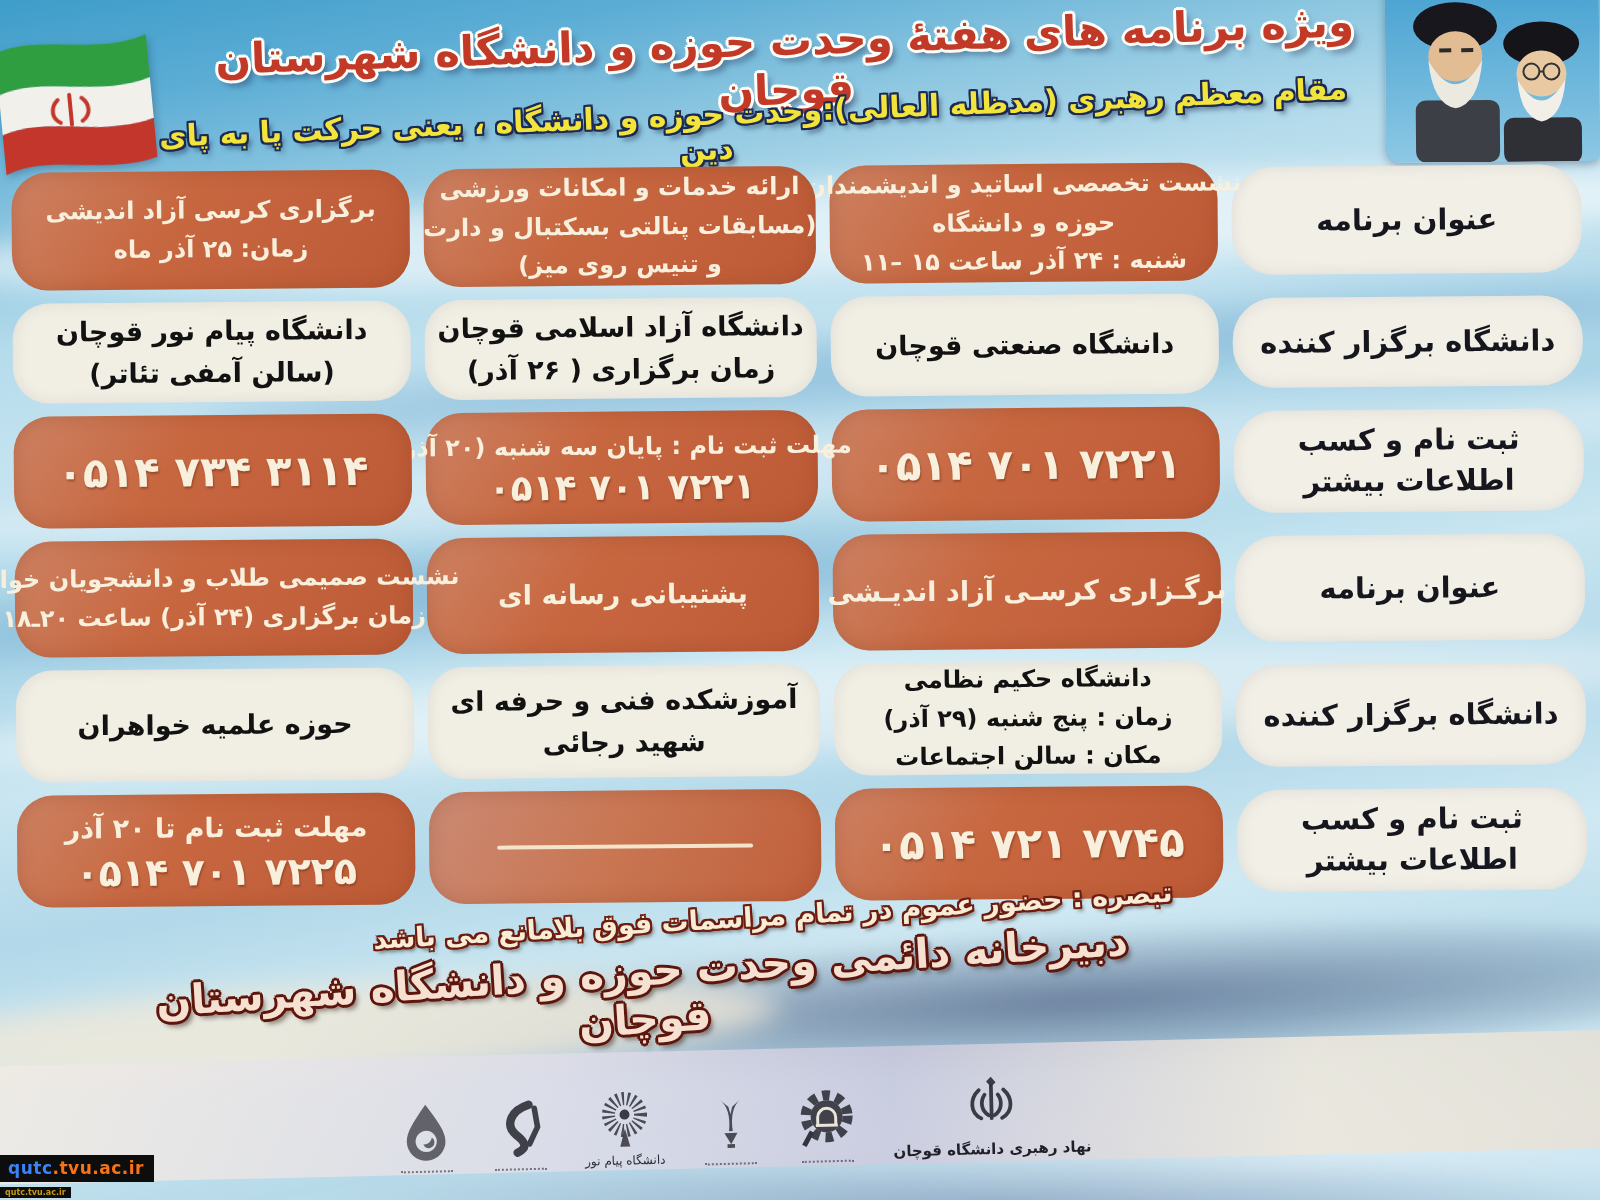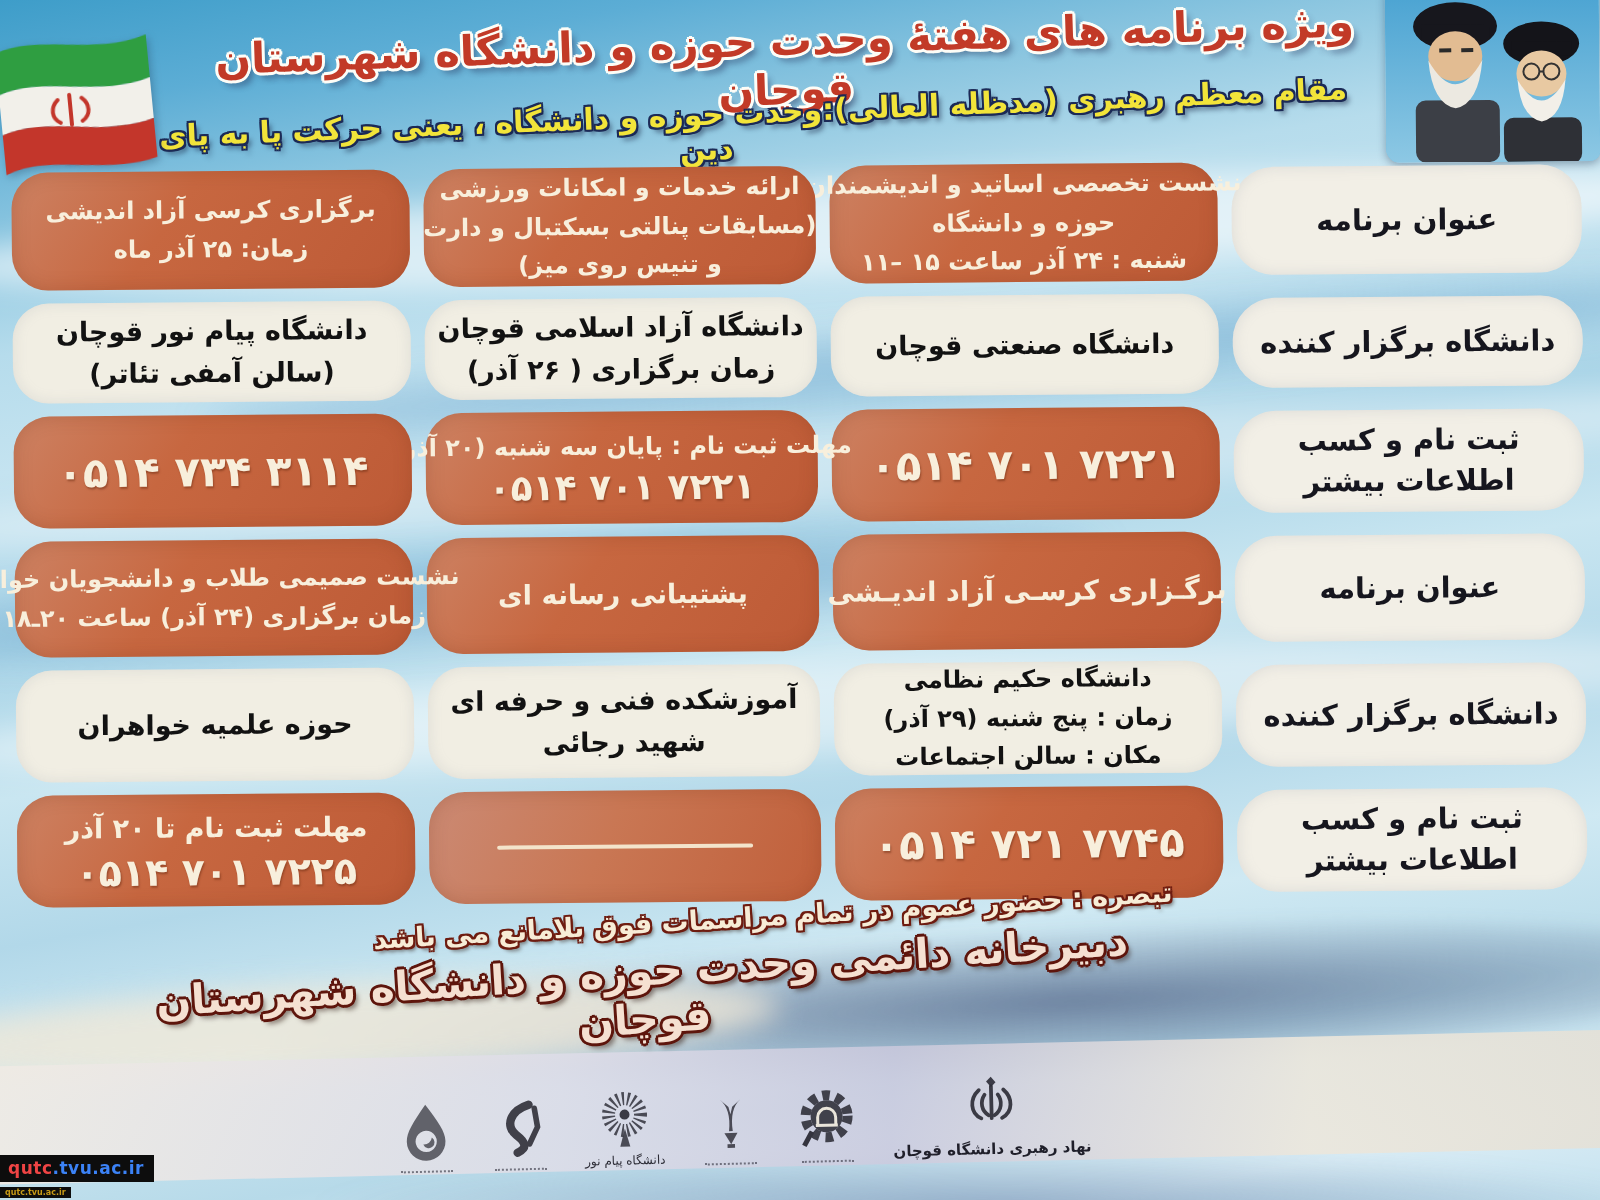--- a/index.html
+++ b/index.html
@@ -61,21 +61,21 @@
 
   
   .logos{position:absolute;top:1058px;left:392px;width:690px;height:106px;display:flex;align-items:flex-end;justify-content:space-between;transform:rotate(-1deg);}
   .logo{display:flex;flex-direction:column;align-items:center;justify-content:flex-end;}
   .cap{font-size:12px;color:#2c2c36;margin-top:3px;direction:rtl;white-space:nowrap;}
   .cap.big{font-size:15px;font-weight:bold;color:#1f1f2a;}
   .squig{width:52px;height:6px;margin-top:5px;border-bottom:2px dotted rgba(45,45,58,.6);}
 
   
   .wm{position:absolute;left:0;bottom:18px;background:#0d0d0d;padding:3px 10px 4px 8px;font-size:17px;font-weight:bold;letter-spacing:.5px;}
-  .wm .q{color:#ef4444;} .wm .rest{color:#3b82f6;}
+  .wm .q{color:#3b82f6;} .wm .rest{color:#f97316;}
   .wm2{position:absolute;left:0;bottom:2px;background:#0d0d0d;color:#c79a17;font-size:8px;font-weight:bold;padding:1px 5px;}
 </style>
 </head>
 <body>
 
 <div class="poster">
 
   <div class="streak s1"></div>
   <div class="streak s2"></div>
   <div class="streak s3"></div>

